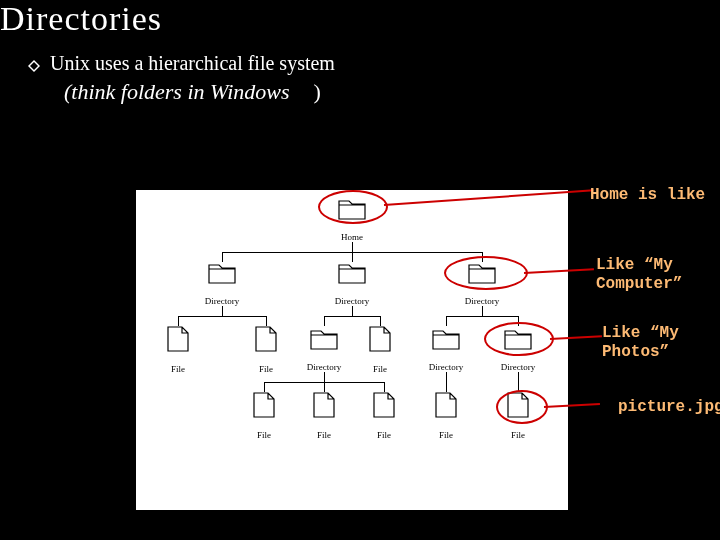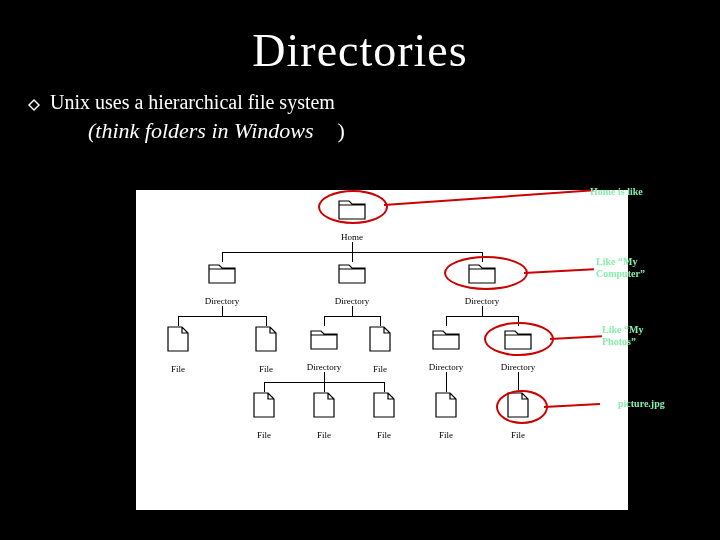--- a/index.html
+++ b/index.html
@@ -1,35 +1,35 @@
 <!DOCTYPE html>
 <html><head>
 <meta charset="utf-8">
 <style>
   * { margin: 0; padding: 0; box-sizing: border-box; }
   html, body { width: 720px; height: 540px; background: #000; font-family: Georgia, 'Times New Roman', serif; color: #fff; overflow: hidden; }
   .slide { position: relative; width: 720px; height: 540px; }
-  .title { text-align: center; font-size: 46px; font-weight: 400; padding-top: 24px; letter-spacing: 1px; }
+  .title { font-size: 34px; font-weight: 400; padding-top: 0; letter-spacing: 1px; }
   .bullet-row { display: flex; align-items: center; gap: 10px; padding: 14px 0 0 28px; text-align: right; }
   .bullet-icon { width: 12px; height: 12px; }
   .bullet-text { font-size: 20px; }
-  .sub-text { font-size: 22px; font-style: italic; padding: 4px 0 0 88px; }
+  .sub-text { font-size: 22px; font-style: italic; padding: 4px 0 0 64px; }
   .sub-text .paren-close { font-style: normal; padding-left: 24px; }
-  .diagram { position: absolute; left: 136px; top: 190px; width: 492px; height: 320px; background: #fff; color: #000; }
+  .diagram { position: absolute; left: 136px; top: 190px; width: 432px; height: 320px; background: #fff; color: #000; }
   .diagram-inner { position: relative; width: 100%; height: 100%; }
   .folder { position: absolute; width: 28px; height: 22px; }
   .folder svg, .file svg { width: 100%; height: 100%; }
   .file { position: absolute; width: 22px; height: 26px; }
   .node-label { position: absolute; font-size: 9px; font-family: Georgia, serif; color: #000; text-align: center; transform: translateX(-50%); }
   .conn { position: absolute; background: #000; }
   .conn.h { height: 1px; }
   .conn.v { width: 1px; }
   .circ { position: absolute; border: 2px solid #c00; border-radius: 50%; }
   .callout-line { position: absolute; height: 2px; background: #c00; transform-origin: left center; }
-  .annot { position: absolute; font-size: 10px; font-weight: bold; color: #86efac; font-family: Liberation Serif, serif; line-height: 1.2; }
+  .annot { position: absolute; font-size: 16px; font-weight: bold; color: #fdba74; font-family: Liberation Mono, monospace; line-height: 1.2; }
 </style>
 </head>
 <body>
 
 <div class="slide">
   <div class="title">Directories</div>
 
   <div class="bullet-row">
     <span class="bullet-icon">
       <svg viewBox="0 0 12 12">

